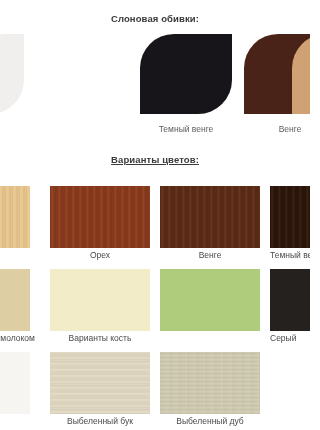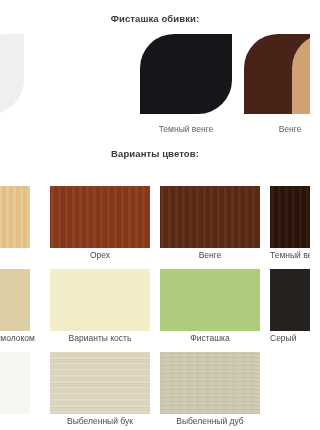--- a/index.html
+++ b/index.html
@@ -11,21 +11,21 @@
   }
   #page{ position:relative; width:310px; height:430px; background:#fff; }
 
   
   .section-heading{
     position:absolute; left:0; width:310px; text-align:center;
     font-size:9.5px; font-weight:bold; color:#3a3a3a;
     letter-spacing:.1px;
   }
   #heading-upholstery{ top:13px; }
-  #heading-colors{ top:148px; }
+  #heading-colors{ top:154px;text-decoration:underline; }
 
   
   #upholstery-row{
     position:absolute; top:34px; left:0; width:310px; height:100px;
   }
   .uph-cell{
     position:absolute; top:0; height:100px;
   }
   .uph-swatch{
     position:absolute; top:0; left:0; right:0; height:80px;
@@ -85,21 +85,21 @@
     white-space:nowrap;
   }
   .col-label.clip-left{ text-align:left; left:0; right:auto; width:60px; }
   .col-label.clip-right{ text-align:left; left:0; right:auto; width:60px; }
 </style>
 </head>
 <body>
 
 <div id="page">
 
-  <div class="section-heading" id="heading-upholstery">Фисташка обивки:</div>
+  <div class="section-heading" id="heading-upholstery">Слоновая обивки:</div>
 
   <div id="upholstery-row">
       <div class="uph-cell" style="left: -28px; width: 52px;">
         <div class="uph-swatch leather" style="background: rgb(240, 239, 237);"></div>
         <div class="uph-label"></div>
       </div>
       <div class="uph-cell" style="left: 140px; width: 92px;">
         <div class="uph-swatch leather" style="background: rgb(23, 21, 26);"></div>
         <div class="uph-label">Темный венге</div>
       </div>
@@ -135,21 +135,20 @@
       <div class="col-cell" style="left: -30px; width: 60px; top: 83px; height: 78px;">
         <div class="col-swatch plain" style="background-color: rgb(221, 207, 163);"></div>
         <div class="col-label clip-left">Кофе с молоком</div>
       </div>
       <div class="col-cell" style="left: 50px; width: 100px; top: 83px; height: 78px;">
         <div class="col-swatch plain" style="background-color: rgb(242, 236, 200);"></div>
         <div class="col-label">Варианты кость</div>
       </div>
       <div class="col-cell" style="left: 160px; width: 100px; top: 83px; height: 78px;">
         <div class="col-swatch plain" style="background-color: rgb(174, 204, 124);"></div>
-        <div class="col-label">Фисташка</div>
       </div>
       <div class="col-cell" style="left: 270px; width: 60px; top: 83px; height: 78px;">
         <div class="col-swatch plain" style="background-color: rgb(36, 33, 30);"></div>
         <div class="col-label clip-right">Серый</div>
       </div>
       <div class="col-cell" style="left: -30px; width: 60px; top: 166px; height: 78px;">
         <div class="col-swatch plain" style="background-color: rgb(246, 245, 241);"></div>
         <div class="col-label clip-left">Белый</div>
       </div>
       <div class="col-cell" style="left: 160px; width: 100px; top: 166px; height: 78px;">

